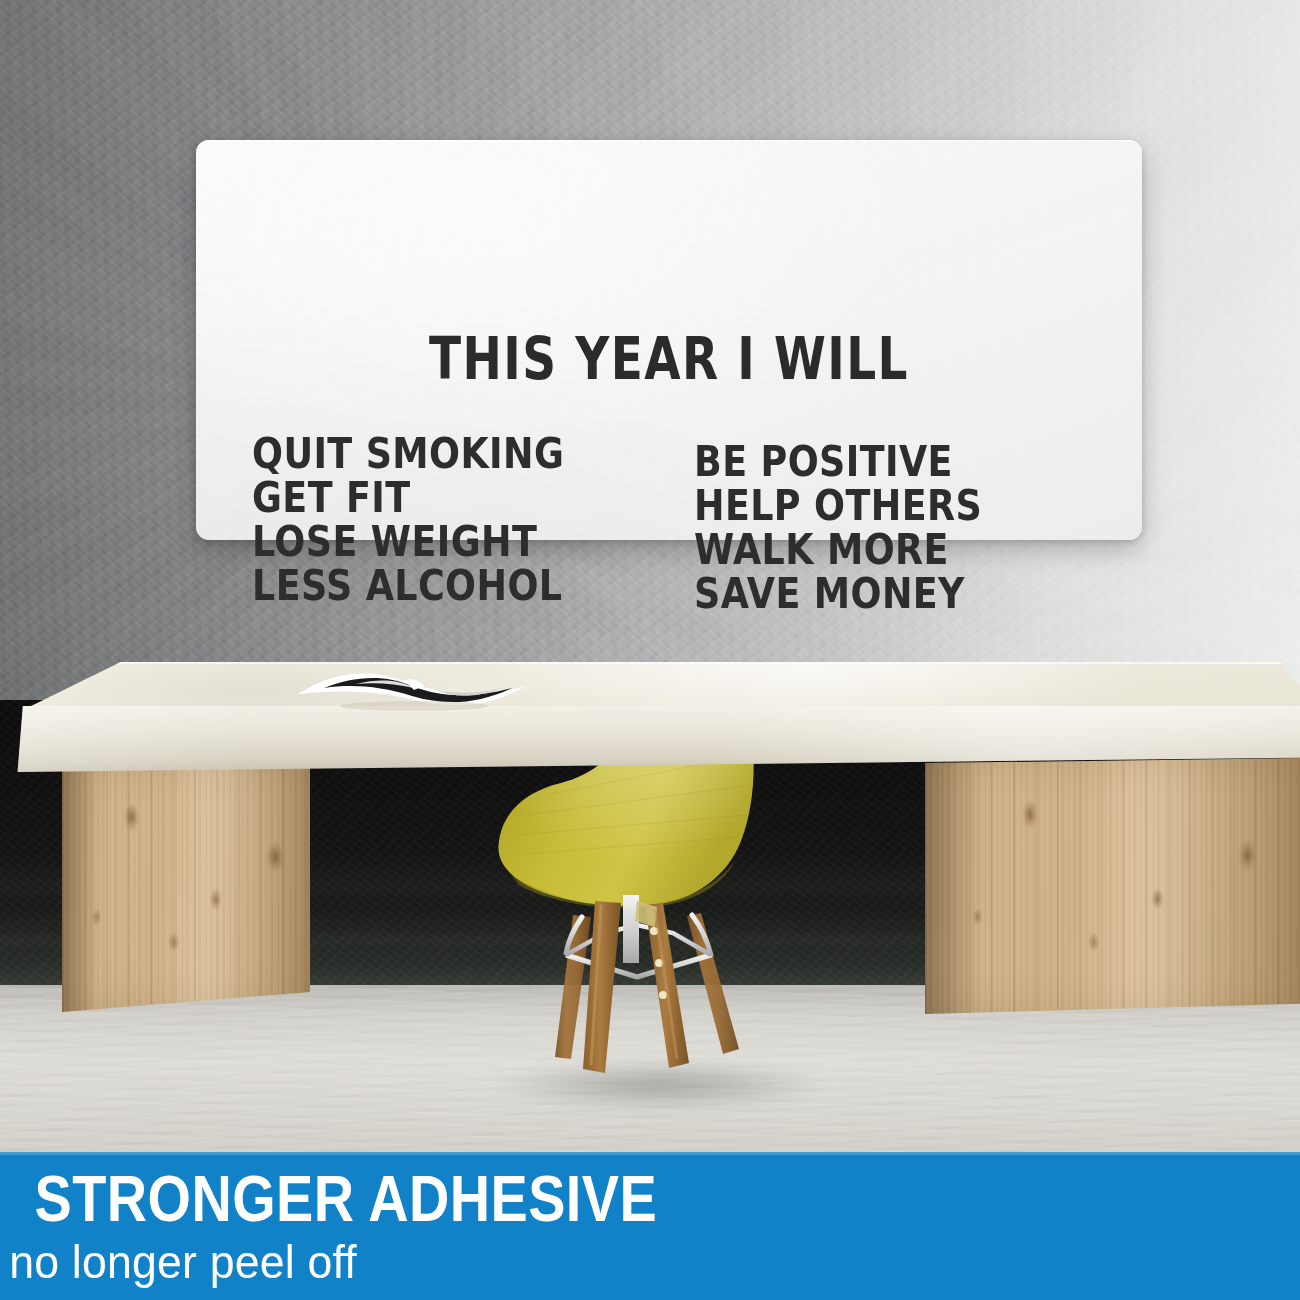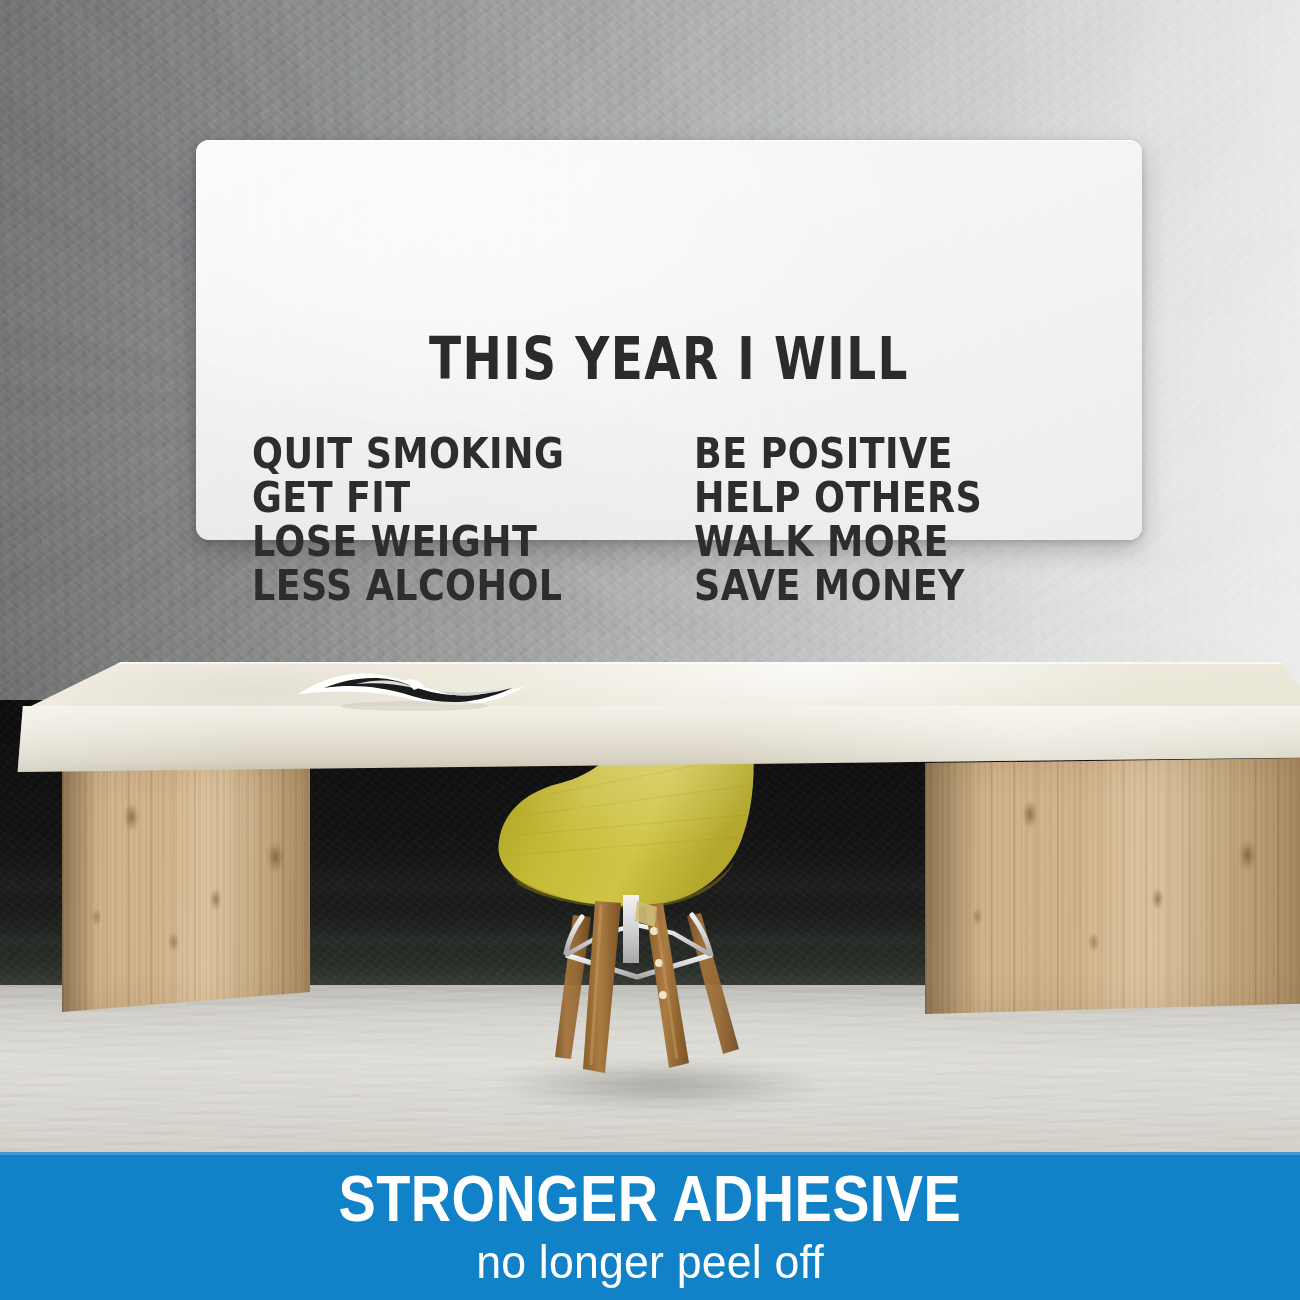--- a/index.html
+++ b/index.html
@@ -87,21 +87,21 @@
     color:#2b2b2b;
     transform:scaleY(1.16) scaleX(.94);
     transform-origin:center top;
   }
   .board-cols{
     position:absolute;left:0;top:288px;width:100%;
     display:flex;
   }
   .col{ padding-left:0; }
   .col-left{ width:430px; margin-left:56px; }
-  .col-right{ width:400px; margin-left:12px; }
+  .col-right{ width:400px; margin-left:12px;margin-top:8px; }
   .board-item{
     font-family:"DejaVu Sans",sans-serif;
     font-weight:700;
     font-size:38px;
     letter-spacing:.4px;
     color:#2d2d2d;
     line-height:44px;
     white-space:nowrap;
     transform:scaleY(1.14) scaleX(.96);
     transform-origin:left top;
@@ -208,21 +208,21 @@
   .book{ position:absolute;left:296px;top:664px;width:236px;height:48px; }
   .book svg{ display:block; }
 
   
   .chair{ position:absolute;left:487px;top:665px;width:300px;height:450px; }
 
   
   .banner{
     position:absolute;left:0;top:1152px;width:1300px;height:148px;
     background:#1282c8;
-    display:flex;flex-direction:column;align-items:center;justify-content:center;
+    display:flex;flex-direction:column;align-items:flex-start;justify-content:center;
   }
   .banner-head{
     color:#ffffff;
     font-family:"Liberation Sans",sans-serif;
     font-weight:700;
     font-size:62px;
     letter-spacing:.5px;
     line-height:64px;
     transform:scaleX(.90) scaleY(1.05);
     white-space:nowrap;

